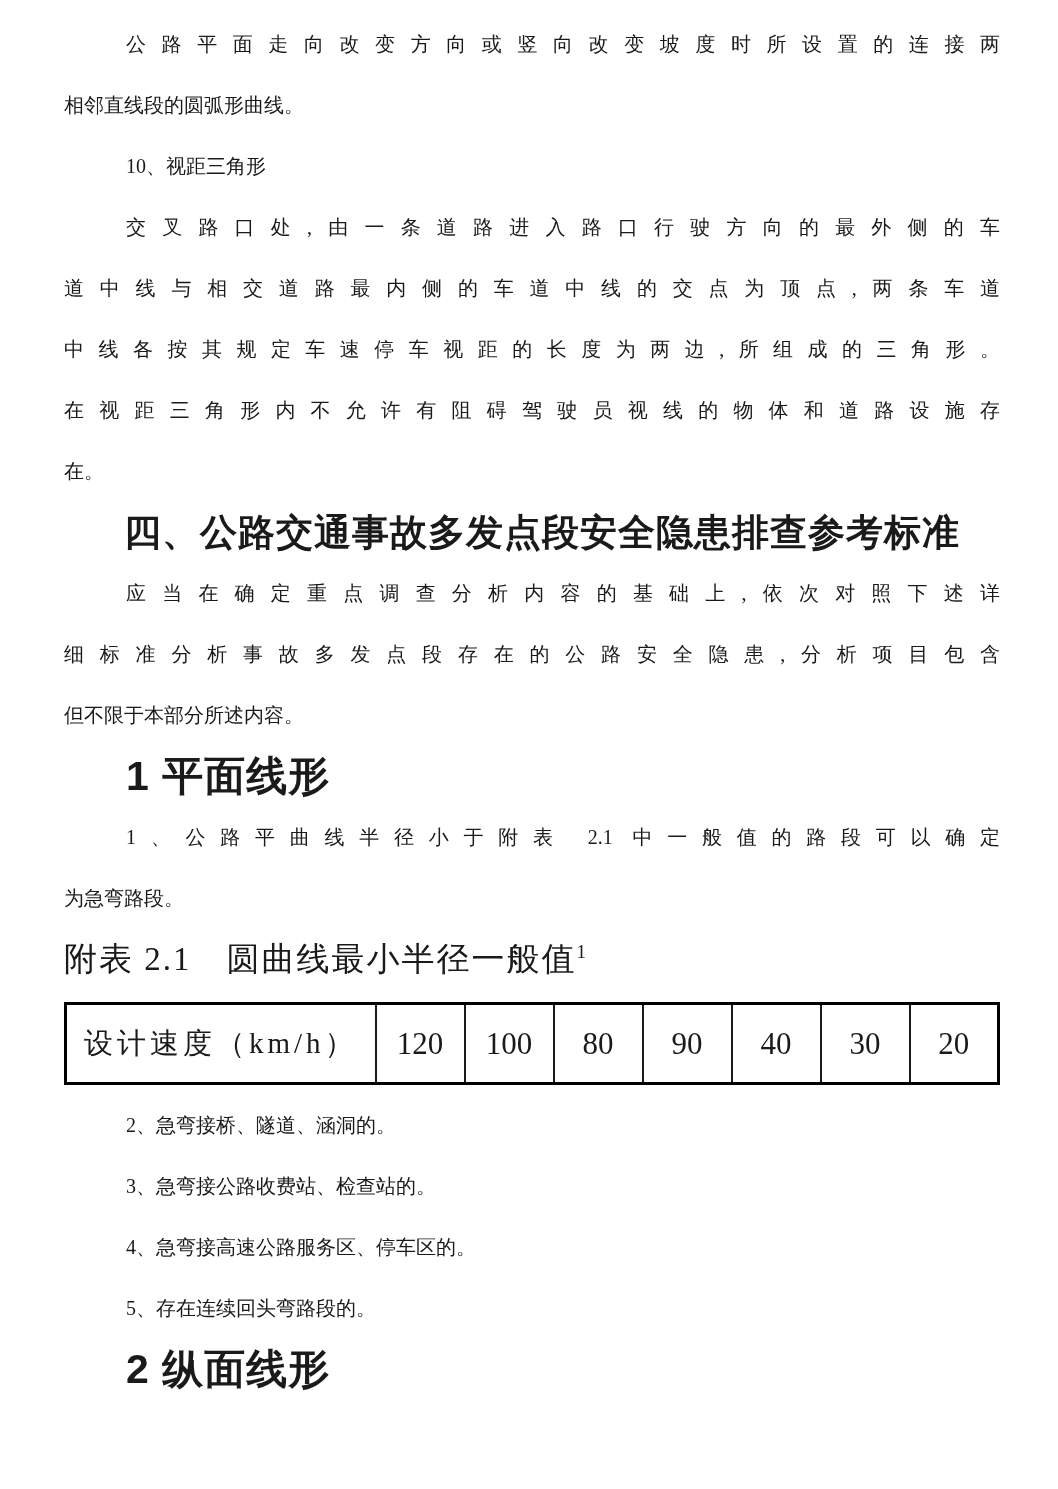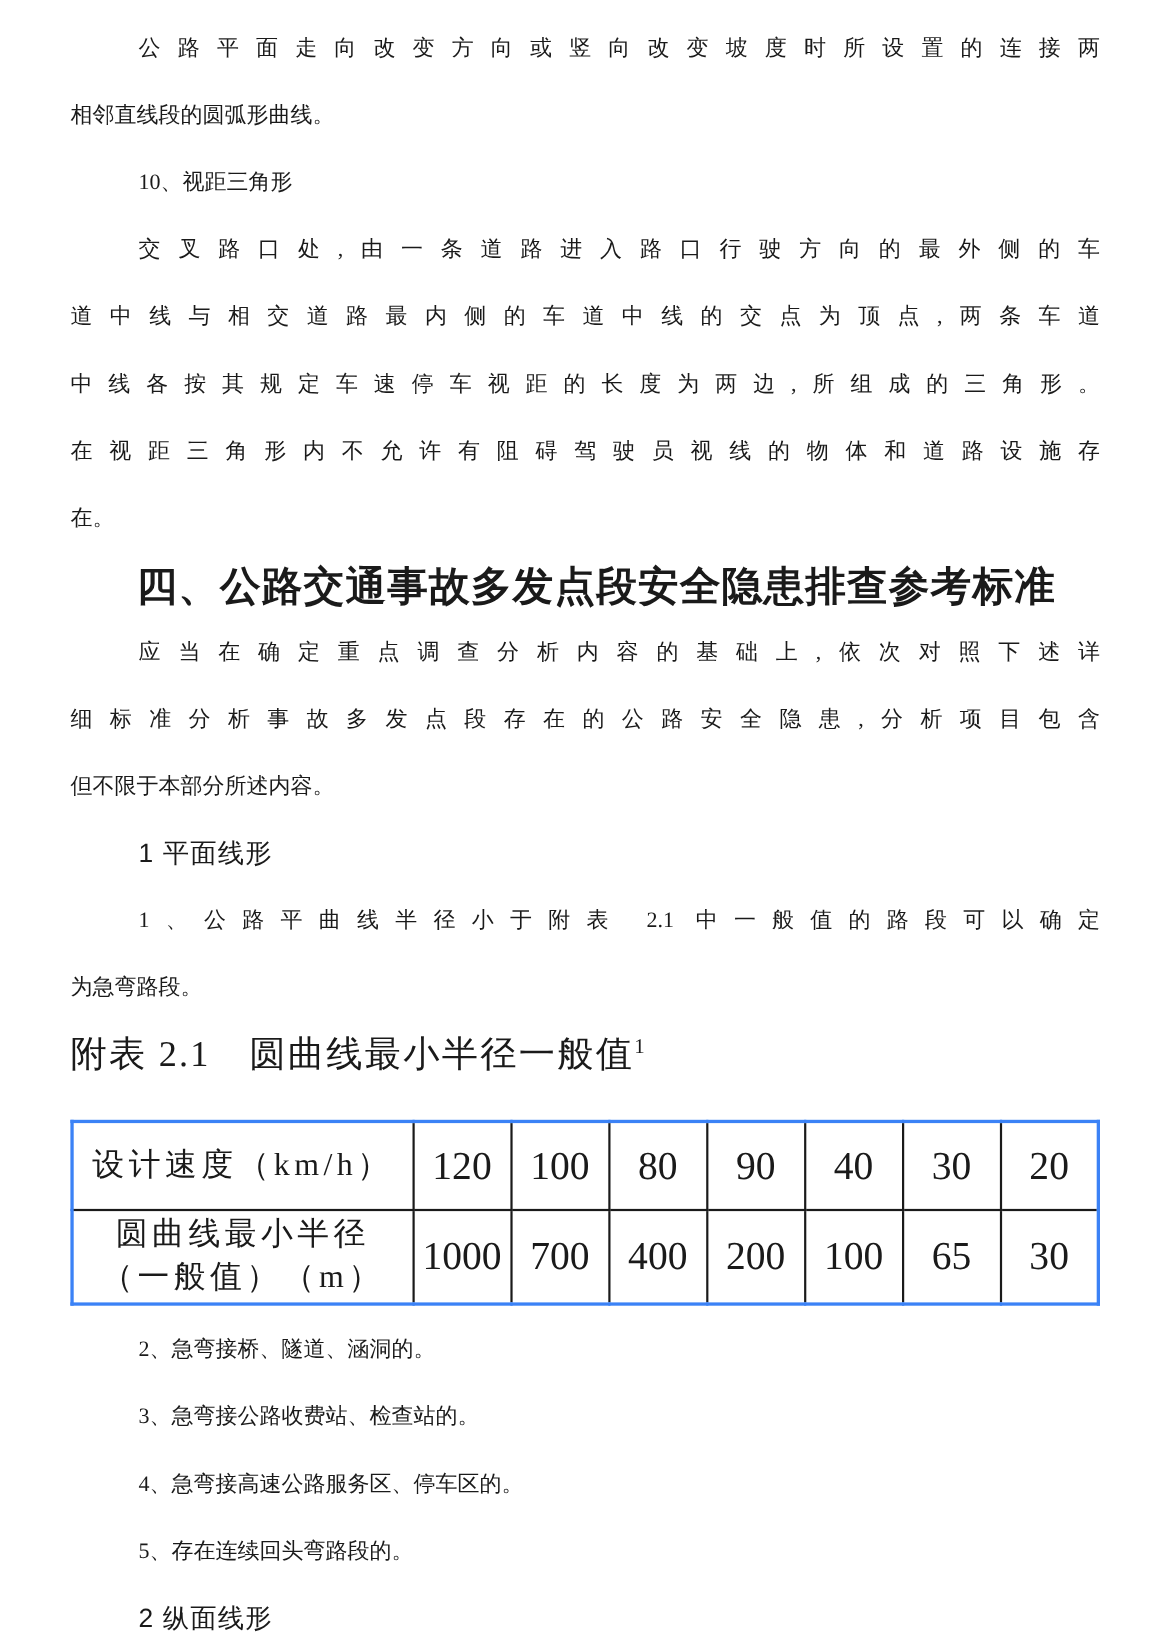--- a/index.html
+++ b/index.html
@@ -27,22 +27,22 @@
   .h-main {
     font-family: "Liberation Sans", sans-serif;
     font-weight: bold;
     font-size: 37px;
     line-height: 61px;
     text-indent: 60px;
     letter-spacing: 1px;
   }
   .h-sub {
     font-family: "Liberation Sans", sans-serif;
-    font-weight: normal;
-    font-size: 24px;
+    font-weight: bold;
+    font-size: 41px;
     line-height: 61px;
     text-indent: 62px;
     letter-spacing: 1px;
   }
 
   .caption {
     font-size: 33px;
     line-height: 61px;
     text-align: left;
     letter-spacing: 2px;
@@ -51,28 +51,28 @@
     font-size: 19px;
     letter-spacing: 0;
     vertical-align: super;
     line-height: 0;
   }
 
   table.vtable {
     width: 100%;
     border-collapse: collapse;
     table-layout: fixed;
-    margin-top: 28px;
-    border: 3px solid #3b82f6;
+    margin-top: 12px;
+    border: 3px solid #000000;
   }
   .vtable td {
     border: 2px solid #1a1a1a;
     text-align: center;
     vertical-align: middle;
-    font-size: 36px;
+    font-size: 31px;
     line-height: 1;
   }
   .vtable col.first { width: 310px; }
   .vtable tr.r1 td { height: 80px; }
   .vtable tr.r2 td { height: 86px; }
   .vtable td.lbl {
     font-size: 29px;
     letter-spacing: 4px;
   }
   .lbl-line { display: block; line-height: 39px; }
@@ -125,33 +125,20 @@
       <tr class="r1">
         <td class="lbl">设计速度（km/h）</td>
         <td>120</td>
         <td>100</td>
         <td>80</td>
         <td>90</td>
         <td>40</td>
         <td>30</td>
         <td>20</td>
       </tr>
-      <tr class="r2">
-        <td class="lbl">
-          <span class="lbl-line">圆曲线最小半径</span>
-          <span class="lbl-line">（一般值）（m）</span>
-        </td>
-        <td>1000</td>
-        <td>700</td>
-        <td>400</td>
-        <td>200</td>
-        <td>100</td>
-        <td>65</td>
-        <td>30</td>
-      </tr>
     </tbody>
   </table>
 
   <div class="list-block">
     <p class="ln indent">2、急弯接桥、隧道、涵洞的。</p>
     <p class="ln indent">3、急弯接公路收费站、检查站的。</p>
     <p class="ln indent">4、急弯接高速公路服务区、停车区的。</p>
     <p class="ln indent">5、存在连续回头弯路段的。</p>
   </div>
 

